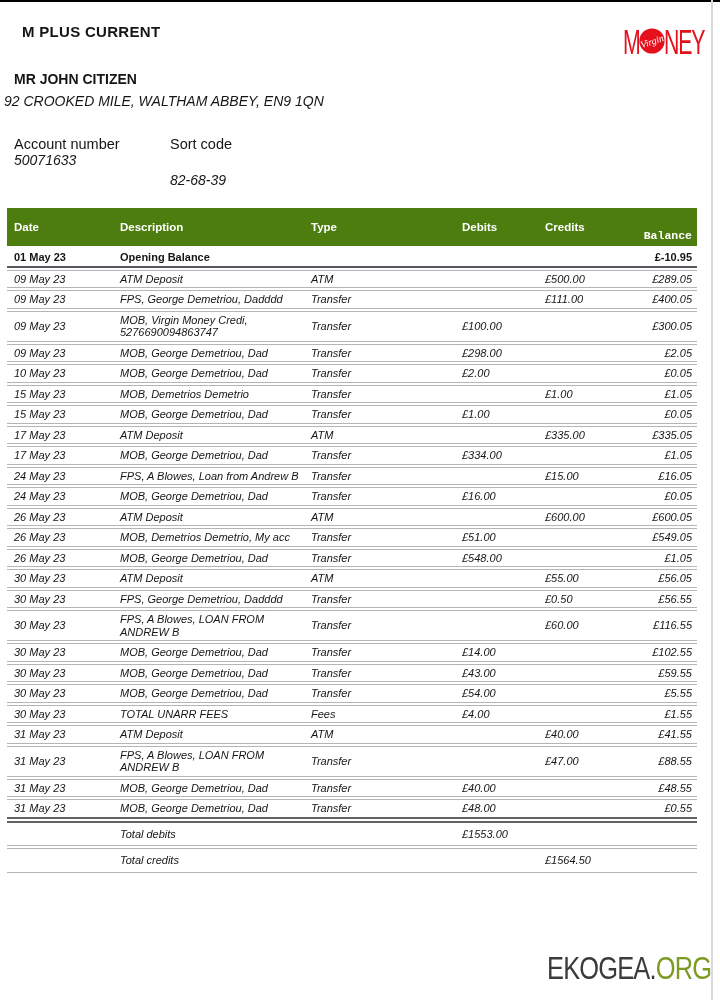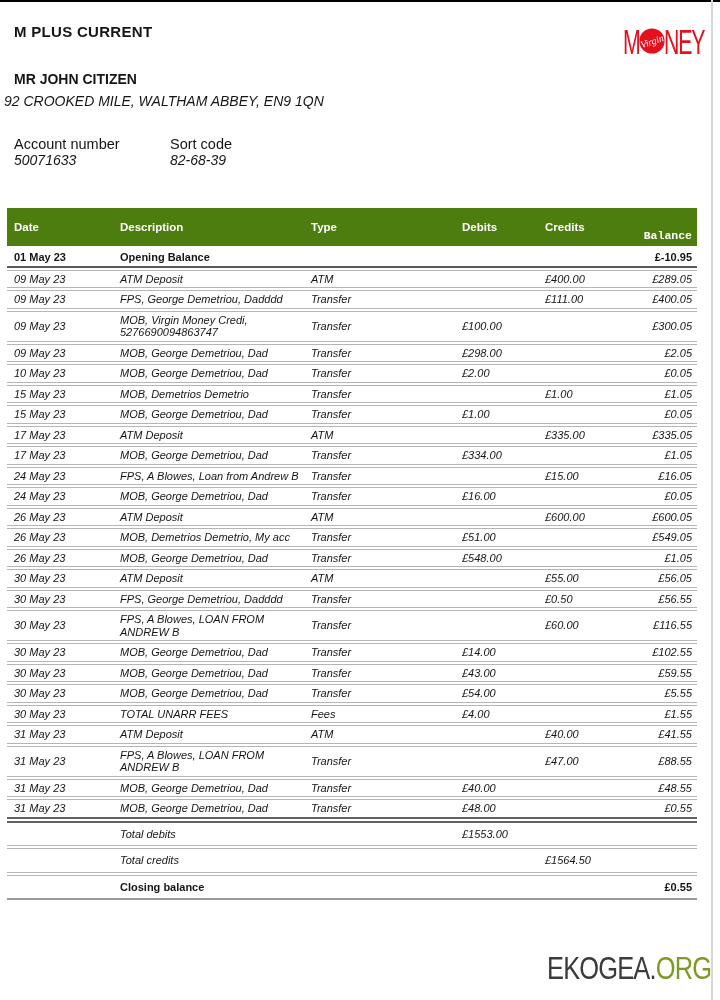--- a/index.html
+++ b/index.html
@@ -4,30 +4,30 @@
 <style>
   html,body{margin:0;padding:0;}
   body{
     width:720px;height:1000px;position:relative;overflow:hidden;
     background:#ffffff;color:#151515;
     font-family:"Liberation Sans",sans-serif;
   }
   .top-line{position:absolute;top:0;left:0;width:720px;height:2px;background:#000;}
   .right-line{position:absolute;top:0;right:7px;width:2px;height:1000px;background:#d8d8d8;}
 
-  .doc-title{position:absolute;top:23px;left:14px;font-size:15px;font-weight:bold;letter-spacing:.3px;}
+  .doc-title{position:absolute;top:23px;left:22px;font-size:15px;font-weight:bold;letter-spacing:.3px;}
   .logo{position:absolute;top:19px;right:11px;width:86px;height:44px;}
 
   .customer-name{position:absolute;top:71px;left:14px;font-size:14px;font-weight:bold;}
   .customer-address{position:absolute;top:93px;left:4px;font-size:14px;font-style:italic;}
 
   .account-section{position:absolute;top:136px;left:14px;display:flex;}
   .account-field{display:flex;flex-direction:column;}
   .account-field.f0{width:156px;}
-  .account-field.f1{width:148px;}
+  .account-field.f1{width:148px;gap:20px;}
   .account-label{font-size:14.5px;font-weight:normal;}
   .account-value{font-size:14px;font-style:italic;margin-top:0;}
 
   table.statement{
     position:absolute;top:206px;left:7px;width:690px;
     border-collapse:separate;border-spacing:0 2px;
     font-size:11px;table-layout:fixed;
   }
   col.c-date{width:106px;}col.c-desc{width:191px;}col.c-type{width:151px;}
   col.c-debit{width:83px;}col.c-credit{width:102px;}col.c-bal{width:57px;}
@@ -119,21 +119,21 @@
         <td></td>
         <td></td>
         <td></td>
         <td>£-10.95</td>
       </tr>
       <tr class="tx">
         <td>09 May 23</td>
         <td>ATM Deposit</td>
         <td>ATM</td>
         <td></td>
-        <td>£400.00</td>
+        <td>£500.00</td>
         <td>£289.05</td>
       </tr>
       <tr class="tx">
         <td>09 May 23</td>
         <td>FPS, George Demetriou, Dadddd</td>
         <td>Transfer</td>
         <td></td>
         <td>£111.00</td>
         <td>£400.05</td>
       </tr>
@@ -333,26 +333,18 @@
         <td></td>
       </tr>
       <tr class="summary">
         <td></td>
         <td>Total credits</td>
         <td></td>
         <td></td>
         <td>£1564.50</td>
         <td></td>
       </tr>
-      <tr class="closing">
-        <td></td>
-        <td>Closing balance</td>
-        <td></td>
-        <td></td>
-        <td></td>
-        <td>£0.55</td>
-      </tr>
     </tbody>
 </table>
 
 <div class="footer-brand">
   <span>EKOGEA.</span><span class="tld">ORG</span>
 </div>
 
 </body></html>

